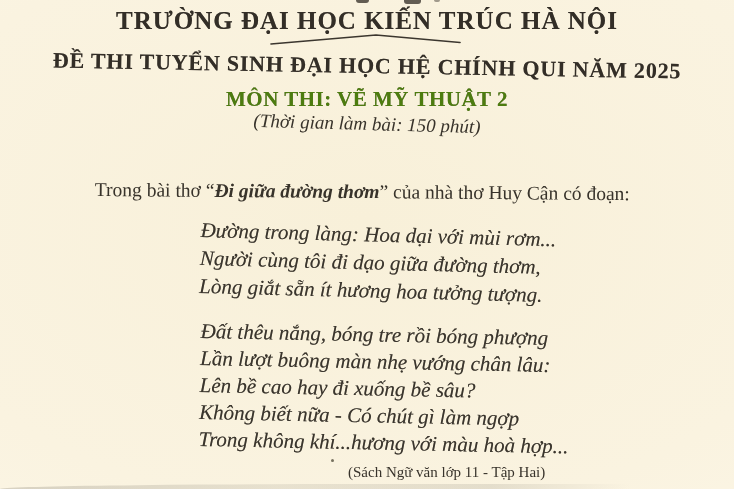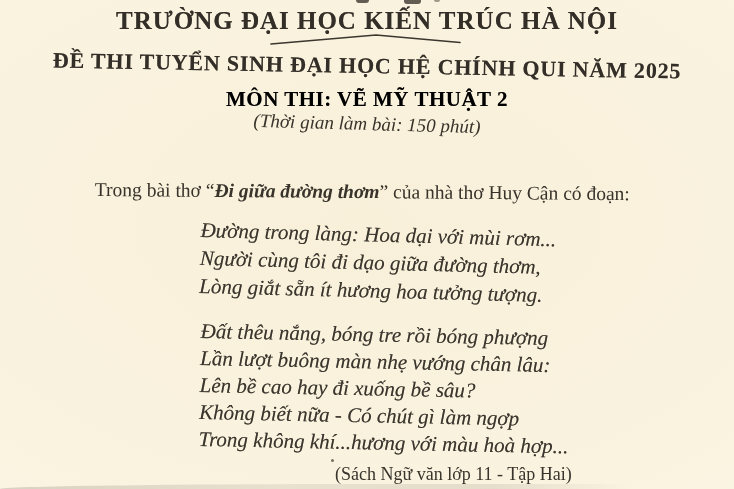--- a/index.html
+++ b/index.html
@@ -40,21 +40,21 @@
     letter-spacing: 0.8px;
     color: #332e27;
     transform: rotate(1deg);
     text-shadow: 0 0 0.5px rgba(51,46,39,0.5);
   }
   .subject {
     top: 87px;
     font-weight: bold;
     font-size: 21px;
     letter-spacing: 0.5px;
-    color: #000000;
+    color: #4d7c0f;
     text-shadow: 0 0 0.5px rgba(47,43,36,0.55);
   }
   .duration {
     top: 113px;
     font-style: italic;
     font-size: 19px;
     transform: rotate(1.6deg);
   }
 
   
@@ -76,23 +76,23 @@
     font-size: 21px;
     color: #3a352d;
     transform-origin: left top;
     text-shadow: 0 0 0.4px rgba(58,53,45,0.5);
   }
   .stanza .poem-line { white-space: nowrap; }
   .stanza-1 { top: 216px; line-height: 28px; transform: rotate(1.5deg); }
   .stanza-2 { top: 318px; line-height: 27px; transform: rotate(1.15deg); }
 
   .citation {
-    left: 335px;
+    left: 348px;
     top: 464px;
-    font-size: 18px;
+    font-size: 15px;
     white-space: nowrap;
   }
   .citation-dot {
     left: 331px;
     top: 459px;
     width: 3px;
     height: 3px;
     border-radius: 50%;
     background: #55503f;
     opacity: 0.8;

